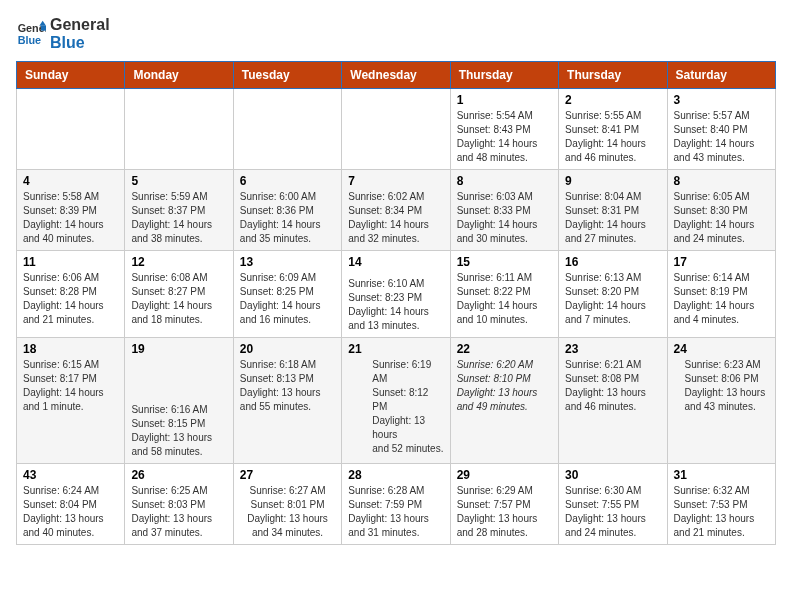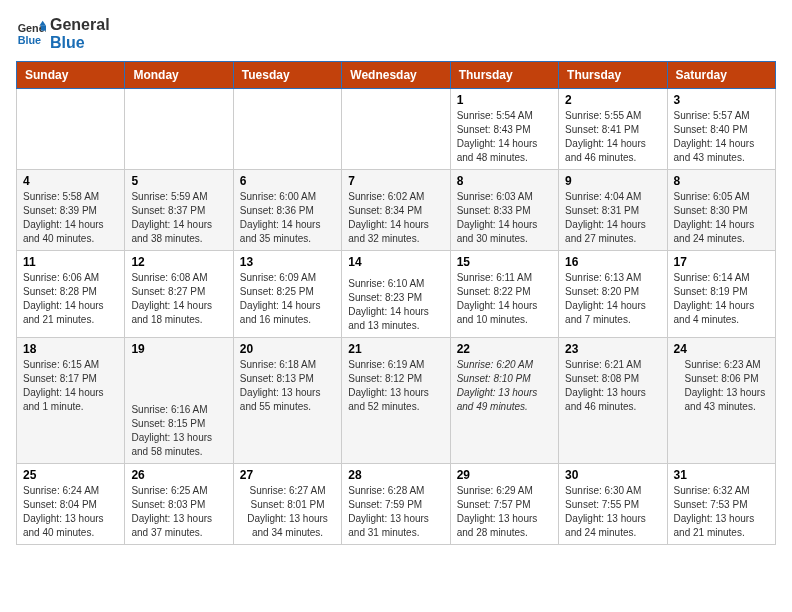--- a/index.html
+++ b/index.html
@@ -172,21 +172,21 @@
         </td>
         <td>
           <span class="day-num">8</span>
           <div class="day-info" style="white-space: pre-line;">Sunrise: 6:03 AM
 Sunset: 8:33 PM
 Daylight: 14 hours
 and 30 minutes.</div>
         </td>
         <td>
           <span class="day-num">9</span>
-          <div class="day-info" style="white-space: pre-line;">Sunrise: 4:04 AM
+          <div class="day-info" style="white-space: pre-line;">Sunrise: 8:04 AM
 Sunset: 8:31 PM
 Daylight: 14 hours
 and 27 minutes.</div>
         </td>
         <td>
           <span class="day-num">8</span>
           <div class="day-info" style="white-space: pre-line;">Sunrise: 6:05 AM
 Sunset: 8:30 PM
 Daylight: 14 hours
 and 24 minutes.</div>
@@ -260,21 +260,21 @@
         </td>
         <td>
           <span class="day-num">20</span>
           <div class="day-info" style="white-space: pre-line;">Sunrise: 6:18 AM
 Sunset: 8:13 PM
 Daylight: 13 hours
 and 55 minutes.</div>
         </td>
         <td>
           <span class="day-num">21</span>
-          <div class="day-info" style="white-space: pre-line;">Sunrise: 6:19 AM
+          <div class="day-info" style="white-space: pre-line; margin-left: 24px;">Sunrise: 6:19 AM
 Sunset: 8:12 PM
 Daylight: 13 hours
 and 52 minutes.</div>
         </td>
         <td>
           <span class="day-num">22</span>
           <div class="day-info" style="white-space: pre-line; font-style: italic;">Sunrise: 6:20 AM
 Sunset: 8:10 PM
 Daylight: 13 hours
 and 49 minutes.</div>
@@ -289,21 +289,21 @@
         <td>
           <span class="day-num">24</span>
           <div class="day-info" style="white-space: pre-line; margin-left: 11px;">Sunrise: 6:23 AM
 Sunset: 8:06 PM
 Daylight: 13 hours
 and 43 minutes.</div>
         </td>
       </tr>
       <tr>
         <td>
-          <span class="day-num">25</span>
+          <span class="day-num">43</span>
           <div class="day-info" style="white-space: pre-line;">Sunrise: 6:24 AM
 Sunset: 8:04 PM
 Daylight: 13 hours
 and 40 minutes.</div>
         </td>
         <td>
           <span class="day-num">26</span>
           <div class="day-info" style="white-space: pre-line;">Sunrise: 6:25 AM
 Sunset: 8:03 PM
 Daylight: 13 hours

